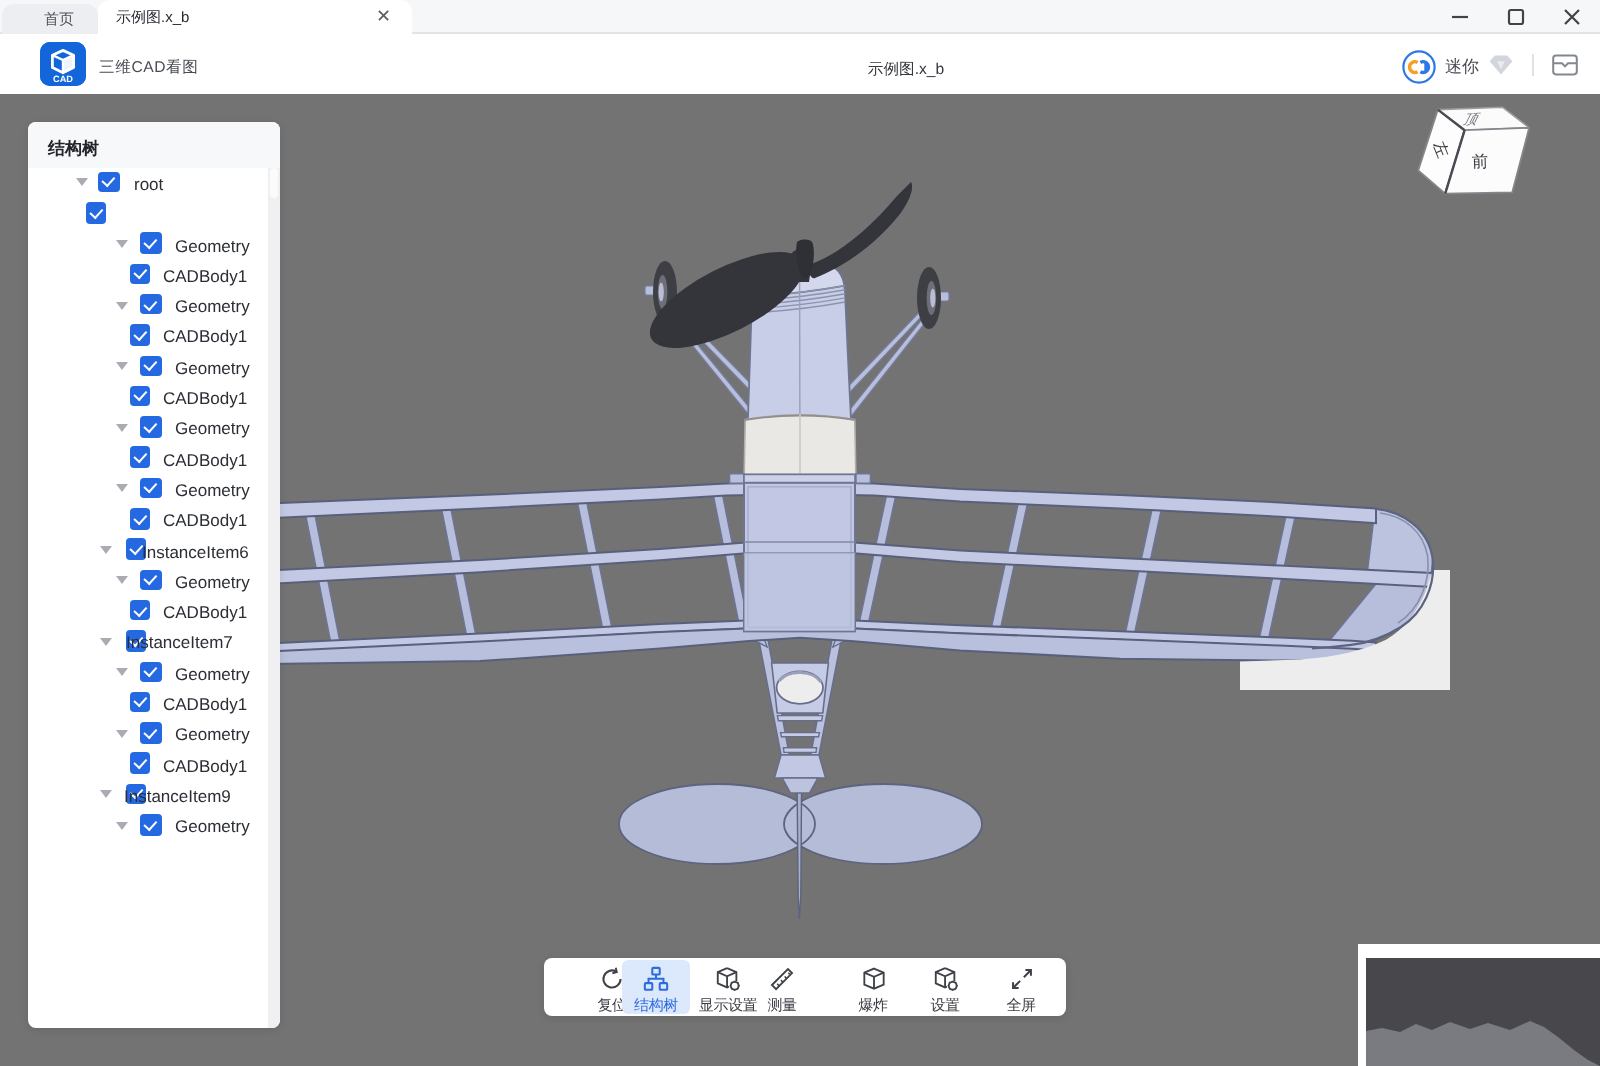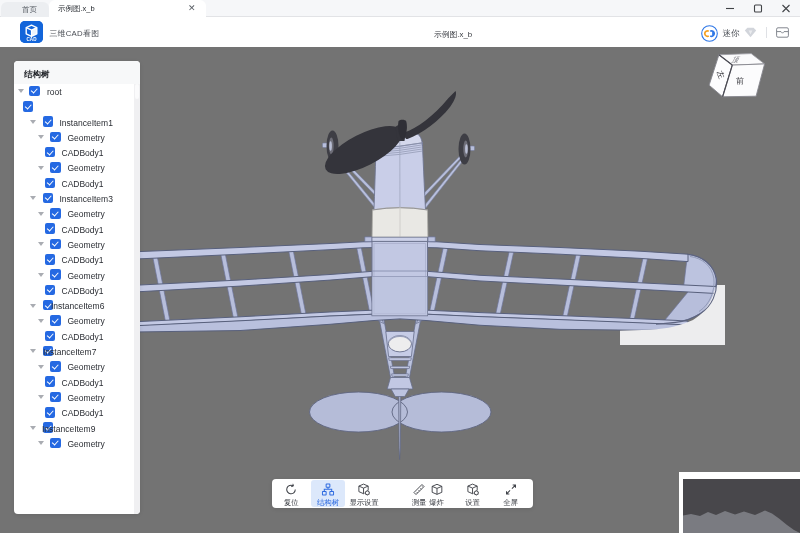--- a/index.html
+++ b/index.html
@@ -18,21 +18,21 @@
 #topbar{position:absolute;left:0;top:17px;width:800px;height:30px;background:#ffffff;}
 #logo{position:absolute;left:20px;top:4px;width:23px;height:22px;border-radius:5px;background:#1365da;}
 #appname{position:absolute;left:49.5px;top:11px;font-size:7.8px;color:#484c53;letter-spacing:0.3px;}
 #ctitle{position:absolute;left:0;top:11.5px;width:906px;text-align:center;font-size:7.8px;color:#35383e;}
 #mini{position:absolute;left:722.5px;top:11px;font-size:8.5px;color:#484c53;}
 
 #panel{position:absolute;left:14px;top:61px;width:126px;height:453px;background:#fff;border-radius:4px;
  box-shadow:0 1px 4px rgba(0,0,0,0.10);overflow:hidden;}
 #phead{position:absolute;left:0;top:0;width:126px;height:23px;background:#f7f8f9;}
 #phead span{position:absolute;left:10px;top:7.5px;font-size:8.5px;font-weight:bold;color:#22252a;}
-#tree{position:absolute;left:0;top:22.4px;width:126px;}
+#tree{position:absolute;left:0;top:22.4px;width:126px;padding-left:20px;}
 .trow{position:relative;height:15.3px;}
 .cb{position:absolute;top:2.4px;width:10.5px;height:10.5px;background:#2569e2;border-radius:2px;}
 .cb:after{content:"";position:absolute;left:2.2px;top:2.6px;width:5.2px;height:2.6px;
  border-left:1.4px solid #fff;border-bottom:1.4px solid #fff;transform:rotate(-48deg);}
 .car{position:absolute;top:6px;width:0;height:0;border-left:3.4px solid transparent;
  border-right:3.4px solid transparent;border-top:4.4px solid #a9acb2;}
 .lbl{position:absolute;top:3.6px;font-size:8.5px;color:#2b2e34;white-space:nowrap;}
 
 #btoolbar{position:absolute;left:272px;top:479px;width:261px;height:28.5px;background:#fff;border-radius:4px;
  box-shadow:0 1px 4px rgba(0,0,0,0.10);}
@@ -171,46 +171,36 @@
       <div id="tree">
         <div class="trow">
           <span class="car" style="left:3.5px"></span>
           <span class="cb" style="left:15px"></span>
           <span class="lbl" style="left:33px">root</span>
         </div>
         <div class="trow">
           <span class="cb" style="left:8.7px"></span>
         </div>
         <div class="trow">
-          <span class="car" style="left:15.5px"></span>
-          <span class="cb" style="left:28.5px"></span>
-          <span class="lbl" style="left:45.5px">InstanceItem1</span>
-        </div>
-        <div class="trow">
-          <span class="car" style="left:24px"></span>
-          <span class="cb" style="left:36.3px"></span>
-          <span class="lbl" style="left:53.5px">Geometry</span>
-        </div>
-        <div class="trow">
-          <span class="cb" style="left:30.5px"></span>
-          <span class="lbl" style="left:47.5px">CADBody1</span>
-        </div>
-        <div class="trow">
-          <span class="car" style="left:24px"></span>
-          <span class="cb" style="left:36.3px"></span>
-          <span class="lbl" style="left:53.5px">Geometry</span>
-        </div>
-        <div class="trow">
-          <span class="cb" style="left:30.5px"></span>
-          <span class="lbl" style="left:47.5px">CADBody1</span>
-        </div>
-        <div class="trow">
-          <span class="car" style="left:15.5px"></span>
-          <span class="cb" style="left:28.5px"></span>
-          <span class="lbl" style="left:45.5px">InstanceItem3</span>
+          <span class="car" style="left:24px"></span>
+          <span class="cb" style="left:36.3px"></span>
+          <span class="lbl" style="left:53.5px">Geometry</span>
+        </div>
+        <div class="trow">
+          <span class="cb" style="left:30.5px"></span>
+          <span class="lbl" style="left:47.5px">CADBody1</span>
+        </div>
+        <div class="trow">
+          <span class="car" style="left:24px"></span>
+          <span class="cb" style="left:36.3px"></span>
+          <span class="lbl" style="left:53.5px">Geometry</span>
+        </div>
+        <div class="trow">
+          <span class="cb" style="left:30.5px"></span>
+          <span class="lbl" style="left:47.5px">CADBody1</span>
         </div>
         <div class="trow">
           <span class="car" style="left:24px"></span>
           <span class="cb" style="left:36.3px"></span>
           <span class="lbl" style="left:53.5px">Geometry</span>
         </div>
         <div class="trow">
           <span class="cb" style="left:30.5px"></span>
           <span class="lbl" style="left:47.5px">CADBody1</span>
         </div>
@@ -293,21 +283,21 @@
         <path d="M18.9 9.8 L32.3 20.1 L22.6 51.8 L9.1 40.2 Z" fill="#fdfdfe" stroke="#85858c" stroke-width="0.9"></path>
         <path d="M32.3 20.1 L64.6 18.9 L56.1 51.2 L22.6 51.8 Z" fill="#fcfcfd" stroke="#85858c" stroke-width="0.9"></path>
         <path d="M18.9 9.8 L32.3 20.1" stroke="#4a4a52" stroke-width="1.2"></path>
         <path d="M32.3 20.1 L22.6 51.8" stroke="#4a4a52" stroke-width="1.2"></path>
       </g>
       <text x="40" y="38.5" font-size="8.2" fill="#3a3a40" transform="rotate(-2 40 36)" text-anchor="middle" font-family="Liberation Sans">前</text>
       <text x="20" y="32" font-size="8" fill="#3a3a40" transform="rotate(68 20 30)" text-anchor="middle" font-family="Liberation Sans">左</text>
       <text x="44" y="16.5" font-size="7" fill="#77777e" transform="rotate(-3 44 15) skewX(-30)" text-anchor="middle" font-family="Liberation Sans">顶</text>
     </svg>
     <div id="btoolbar">
-      <div class="bbtn" style="left:6px;width:26px">
+      <div class="bbtn" style="left:21px;width:26px">
         <svg width="14" height="14" viewBox="0 0 14 14" fill="none" stroke="#3f4248" stroke-width="1.1">
           <path d="M11.6 7 A4.6 4.6 0 1 1 9.3 3.0"></path>
           <path d="M9.0 0.9 L9.6 3.3 L7.2 3.9" stroke-width="1.0"></path>
         </svg>
         <span class="t">复位</span>
       </div>
       <div class="bbtn act" style="left:39px;width:34px">
         <svg width="14" height="14" viewBox="0 0 14 14" fill="none" stroke="#2e6be0" stroke-width="1.1">
           <rect x="5" y="1" width="4" height="3.6" rx="0.5"></rect>
           <rect x="1" y="9.2" width="4" height="3.6" rx="0.5"></rect>
@@ -318,21 +308,21 @@
       </div>
       <div class="bbtn" style="left:71px;width:42px">
         <svg width="14" height="14" viewBox="0 0 14 14" fill="none" stroke="#3f4248" stroke-width="1.0">
           <path d="M6.5 1.2 L11.5 3.3 L11.5 8.0 M6.5 1.2 L1.5 3.3 L1.5 9.3 L6.5 11.5 L7.5 11.1"></path>
           <path d="M1.5 3.3 L6.5 5.5 L11.5 3.3 M6.5 5.5 L6.5 11.5"></path>
           <circle cx="10.6" cy="10.6" r="2.1"></circle>
           <path d="M10.6 7.9 V8.6 M10.6 12.6 V13.3 M7.9 10.6 H8.6 M12.6 10.6 H13.3 M8.7 8.7 L9.2 9.2 M12.0 12.0 L12.5 12.5 M12.5 8.7 L12.0 9.2 M9.2 12.0 L8.7 12.5" stroke-width="0.9"></path>
         </svg>
         <span class="t">显示设置</span>
       </div>
-      <div class="bbtn" style="left:133px;width:28px">
+      <div class="bbtn" style="left:105px;width:28px">
         <svg width="14" height="14" viewBox="0 0 14 14" fill="none" stroke="#3f4248" stroke-width="1.0">
           <path d="M1.6 10.2 L10.2 1.6 L12.4 3.8 L3.8 12.4 Z"></path>
           <path d="M4.4 9.6 L5.6 10.8 M6.4 7.6 L7.6 8.8 M8.4 5.6 L9.6 6.8 M10.4 3.6 L11.2 4.4" stroke-width="0.8"></path>
         </svg>
         <span class="t">测量</span>
       </div>
       <div class="bbtn" style="left:149.5px;width:30px">
         <svg width="14" height="14" viewBox="0 0 14 14" fill="none" stroke="#3f4248" stroke-width="1.0">
           <path d="M7 1.4 L12.2 3.6 L12.2 10 L7 12.2 L1.8 10 L1.8 3.6 Z"></path>
           <path d="M1.8 3.6 L7 5.8 L12.2 3.6 M7 5.8 L7 12.2"></path>

